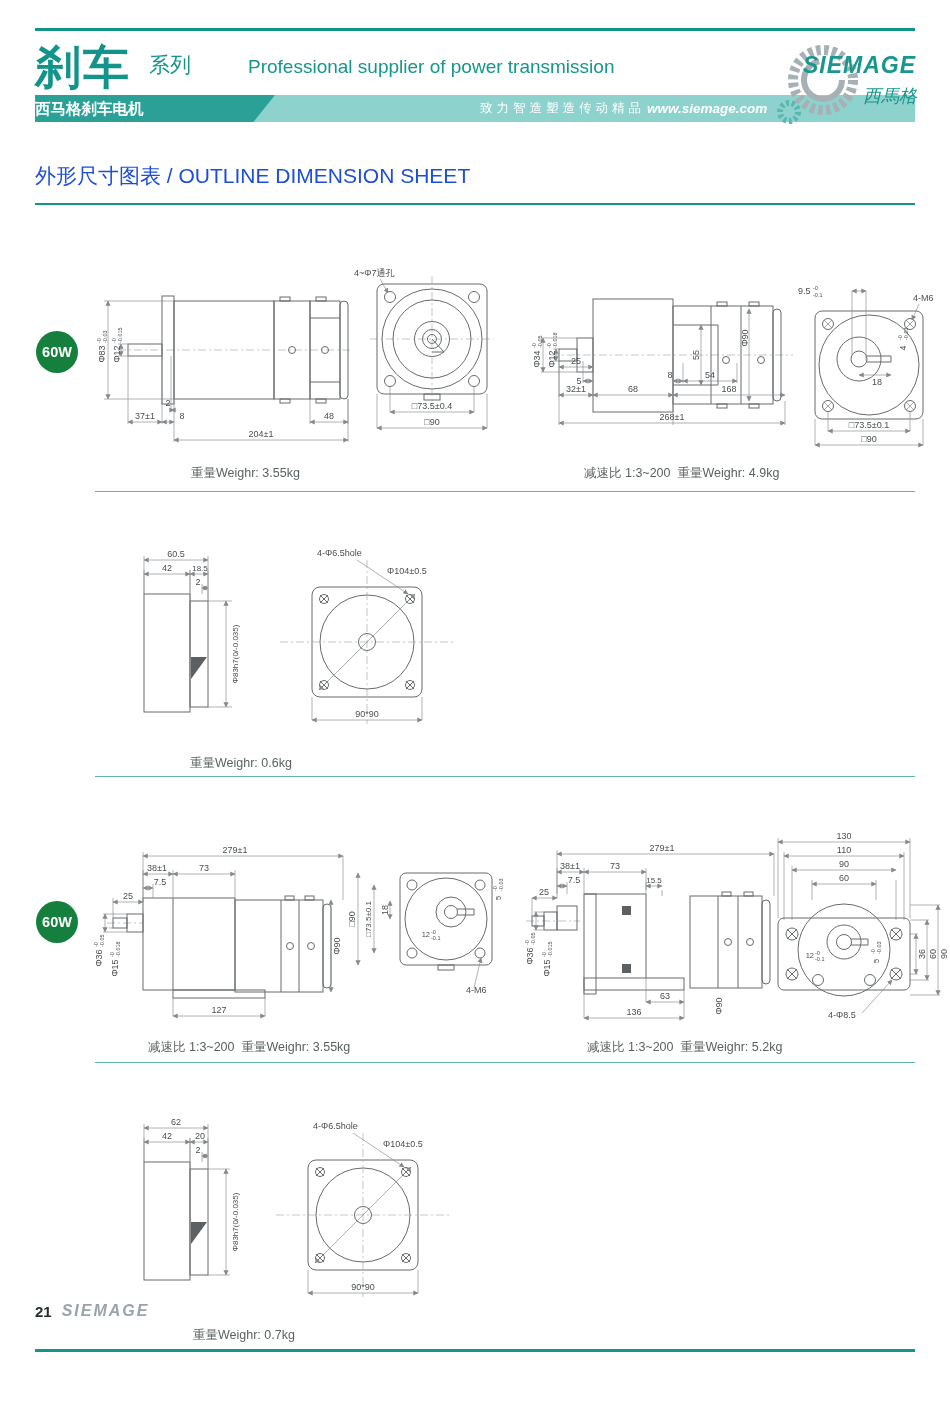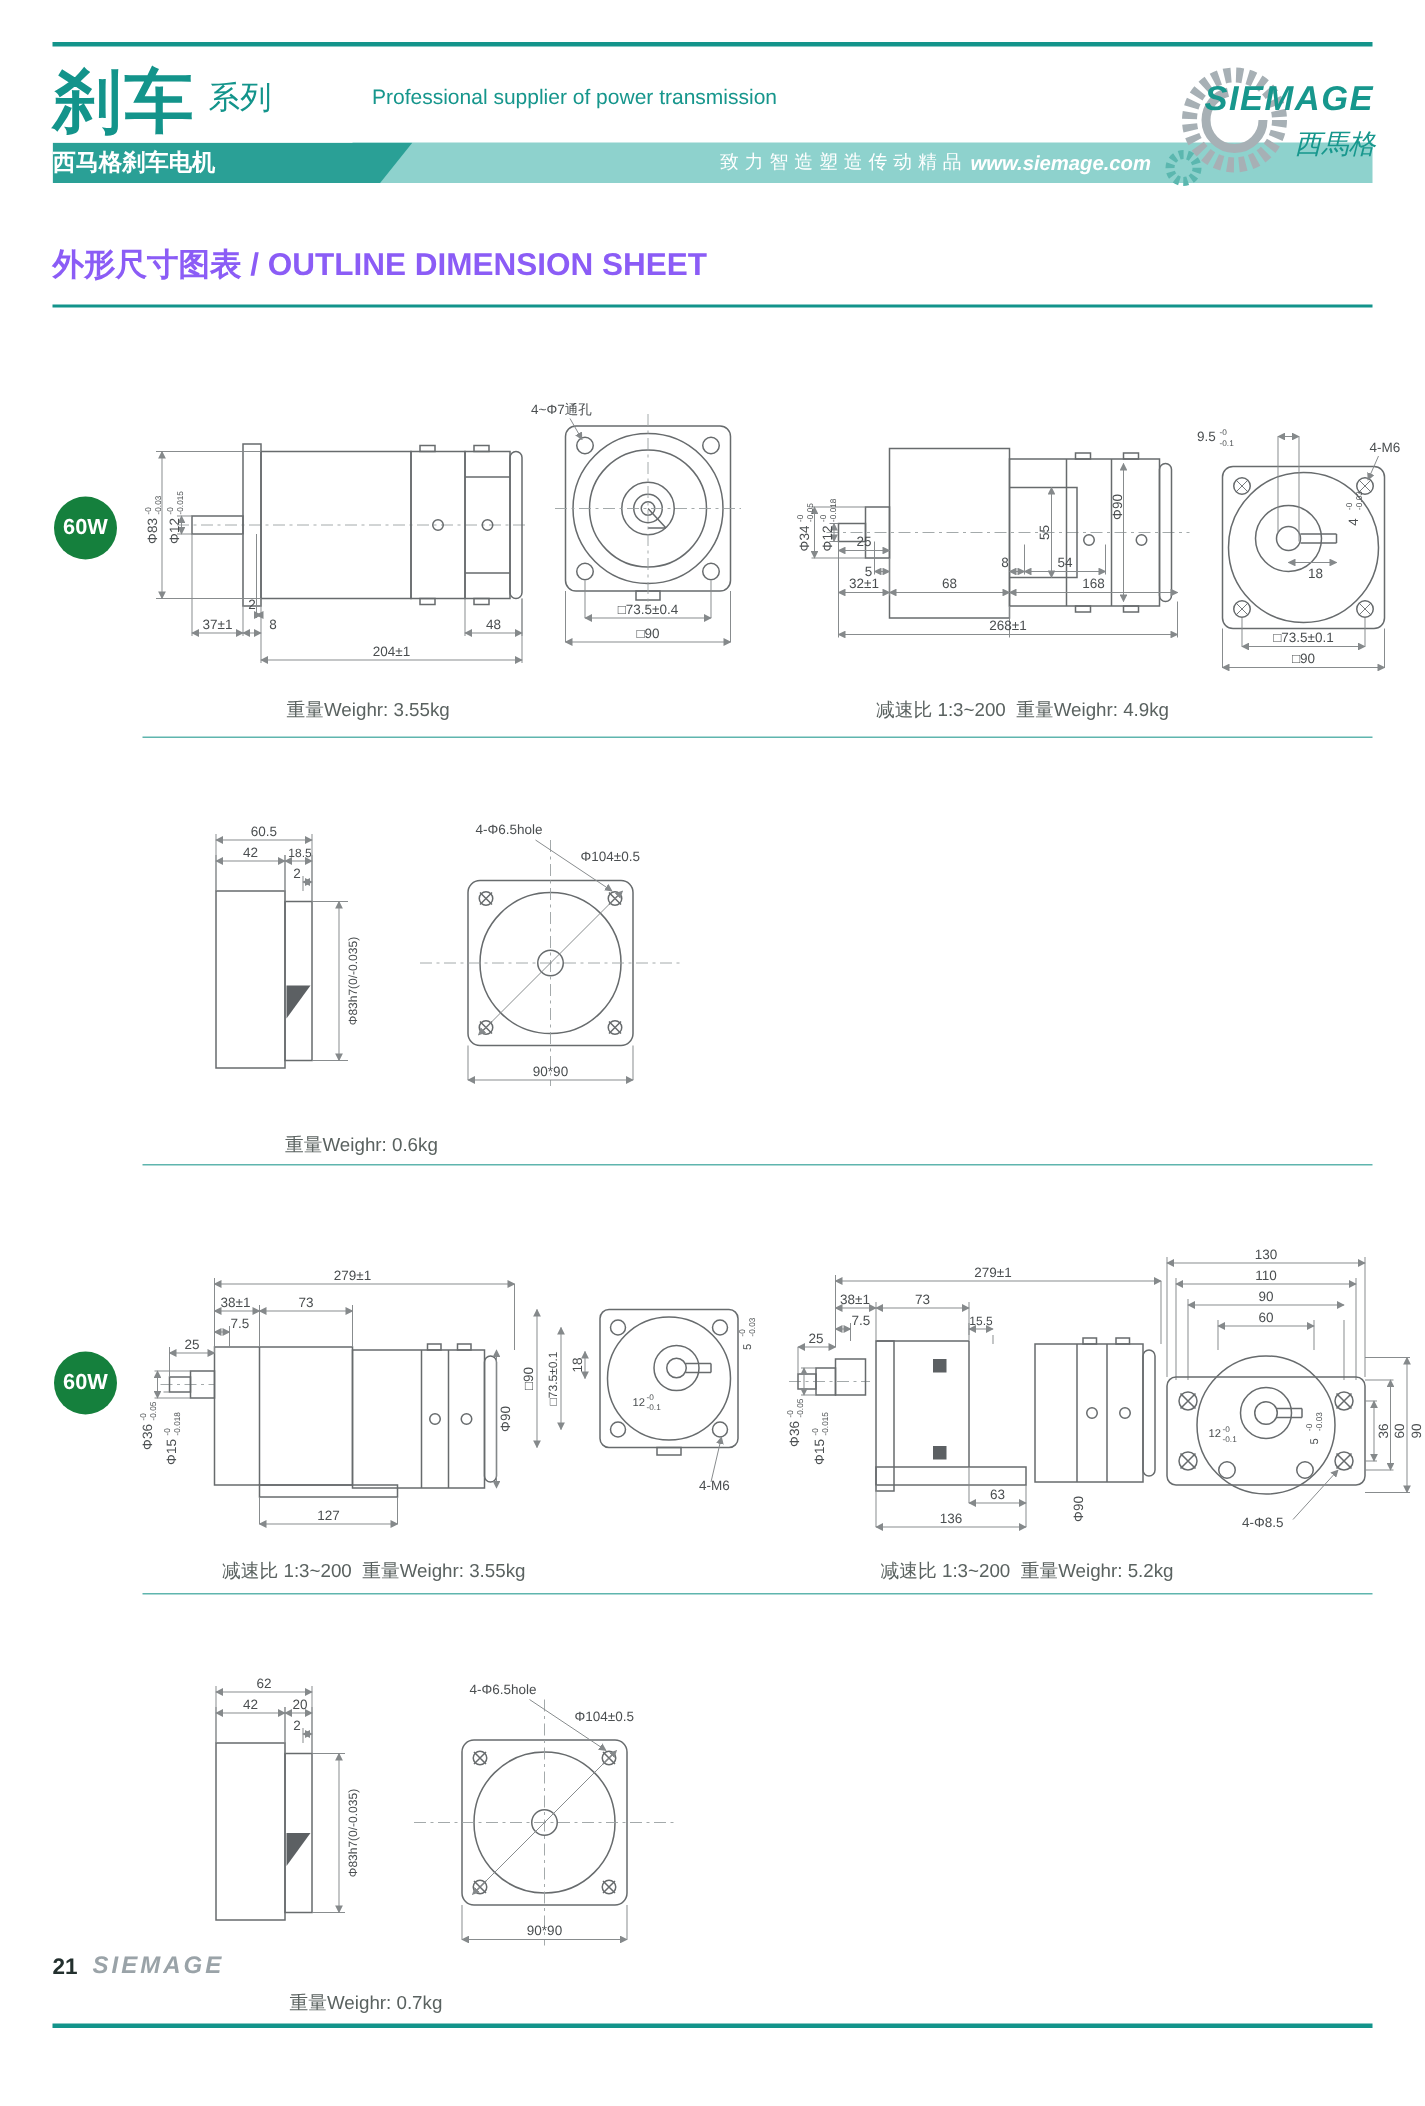--- a/index.html
+++ b/index.html
@@ -6,39 +6,39 @@
   body{width:950px;height:1404px;position:relative;background:#fff;overflow:hidden;
        font-family:"Liberation Sans",sans-serif;color:#333}
   .rule{position:absolute;background:#13948b}
   .hairline{position:absolute;background:#5fb5ae;height:1px}
   .caption{position:absolute;font-size:12.5px;color:#5a6260;white-space:pre}
   .badge{position:absolute;width:42px;height:42px;border-radius:50%;background:#15803d;
          color:#fff;font-weight:bold;font-size:14.5px;display:flex;align-items:center;justify-content:center}
   
   .brand{position:absolute;left:35px;top:44px;display:flex;align-items:center;color:#13948b}
   .brand .big{font-size:46px;font-weight:bold;line-height:1;letter-spacing:2px}
-  .brand .small{font-size:21px;margin-left:8px;margin-bottom:4px}
+  .brand .small{font-size:21px;margin-left:18px;margin-bottom:4px}
   .supplier{position:absolute;left:248px;top:52px}
   .supplier .cn{font-size:16.5px;color:#2b2f2e}
   .supplier .cn b{font-weight:bold}
-  .supplier .en{font-size:14px;color:#16968c;margin-top:4px}
+  .supplier .en{font-size:19px;color:#16968c;margin-top:4px}
   .banner{position:absolute;left:35px;top:95px;width:880px;height:27px}
   .banner .light{position:absolute;left:200px;right:0;top:0;bottom:0;background:#8ed2cd}
   .banner .dark{position:absolute;left:0;top:0;bottom:0;width:240px;background:#2aa096;
         clip-path:polygon(0 0,100% 0,91% 100%,0 100%);color:#fff;font-weight:bold;
         font-size:15.5px;line-height:27px;box-sizing:border-box}
   .banner .slogan{position:absolute;left:445px;top:0;line-height:27px;color:#fff;
         font-size:12.5px;letter-spacing:4px}
   .banner .url{position:absolute;left:612px;top:0;line-height:27px;color:#fff;
         font-size:13.5px;font-weight:bold;font-style:italic}
   .logo{position:absolute;left:775px;top:30px;width:175px;height:96px;z-index:5}
   .logo .name{position:absolute;left:28px;top:22px;font-size:23px;font-weight:bold;
         font-style:italic;color:#17978d;letter-spacing:1px}
   .logo .cn{position:absolute;left:88px;top:54px;font-size:18px;font-style:italic;color:#17978d}
-  .pagetitle{position:absolute;left:35px;top:162px;font-size:21px;font-weight:bold;color:#8b5cf6}
+  .pagetitle{position:absolute;left:35px;top:162px;font-size:21px;font-weight:normal;color:#1d4ed8}
   .footer{position:absolute;left:35px;top:1302px;display:flex;align-items:center}
   .footer .num{font-size:15px;font-weight:bold;color:#23302e}
   .footer .brandname{font-size:16px;font-weight:bold;font-style:italic;color:#9aa3a8;
         margin-left:10px;letter-spacing:2px}
   
   svg{position:absolute;overflow:visible}
   svg text{font-family:"Liberation Sans",sans-serif;font-size:9px;fill:#4a4e50}
   svg text.s{font-size:5.5px}
   svg text.m{font-size:7.5px}
   svg text.t8{font-size:8px}

